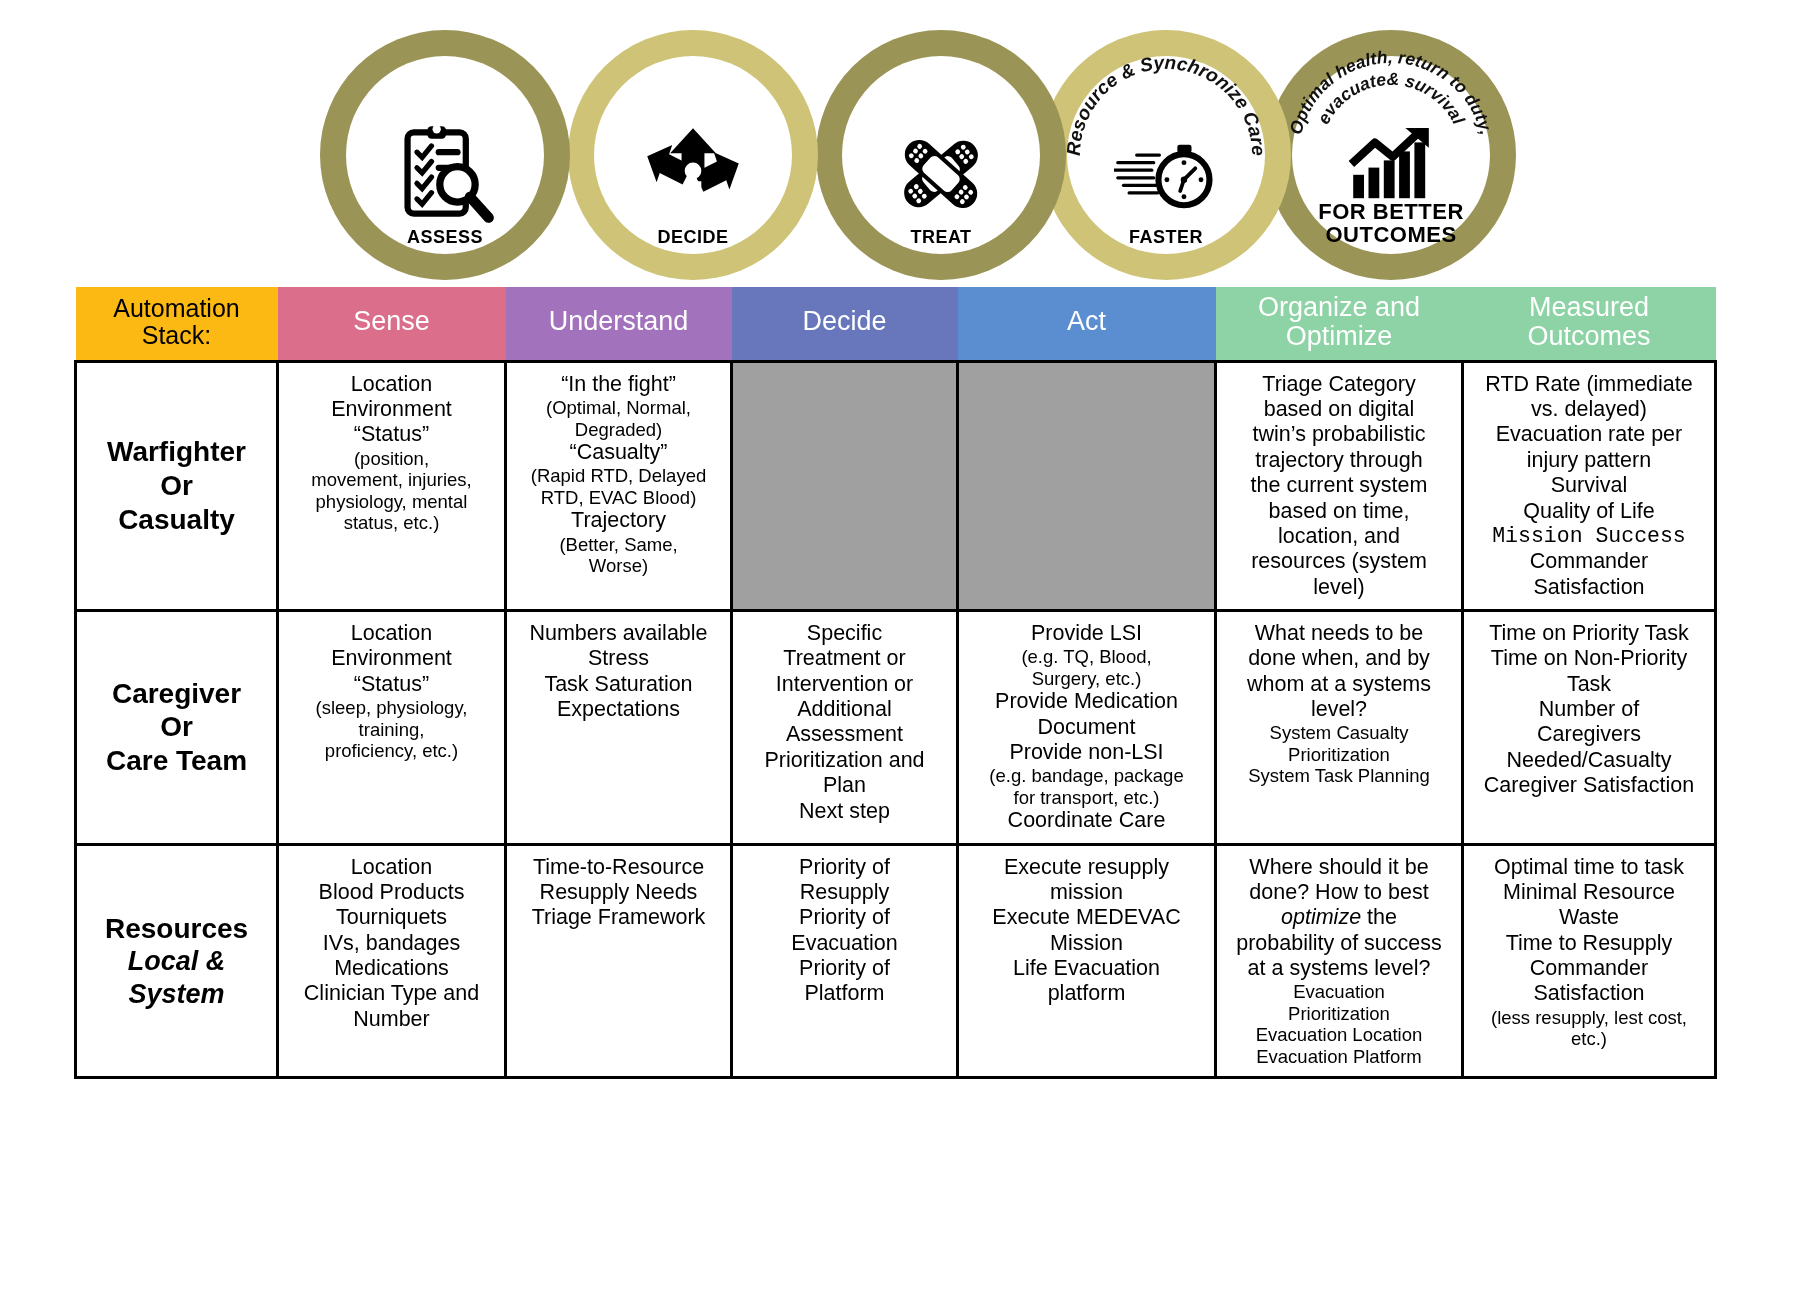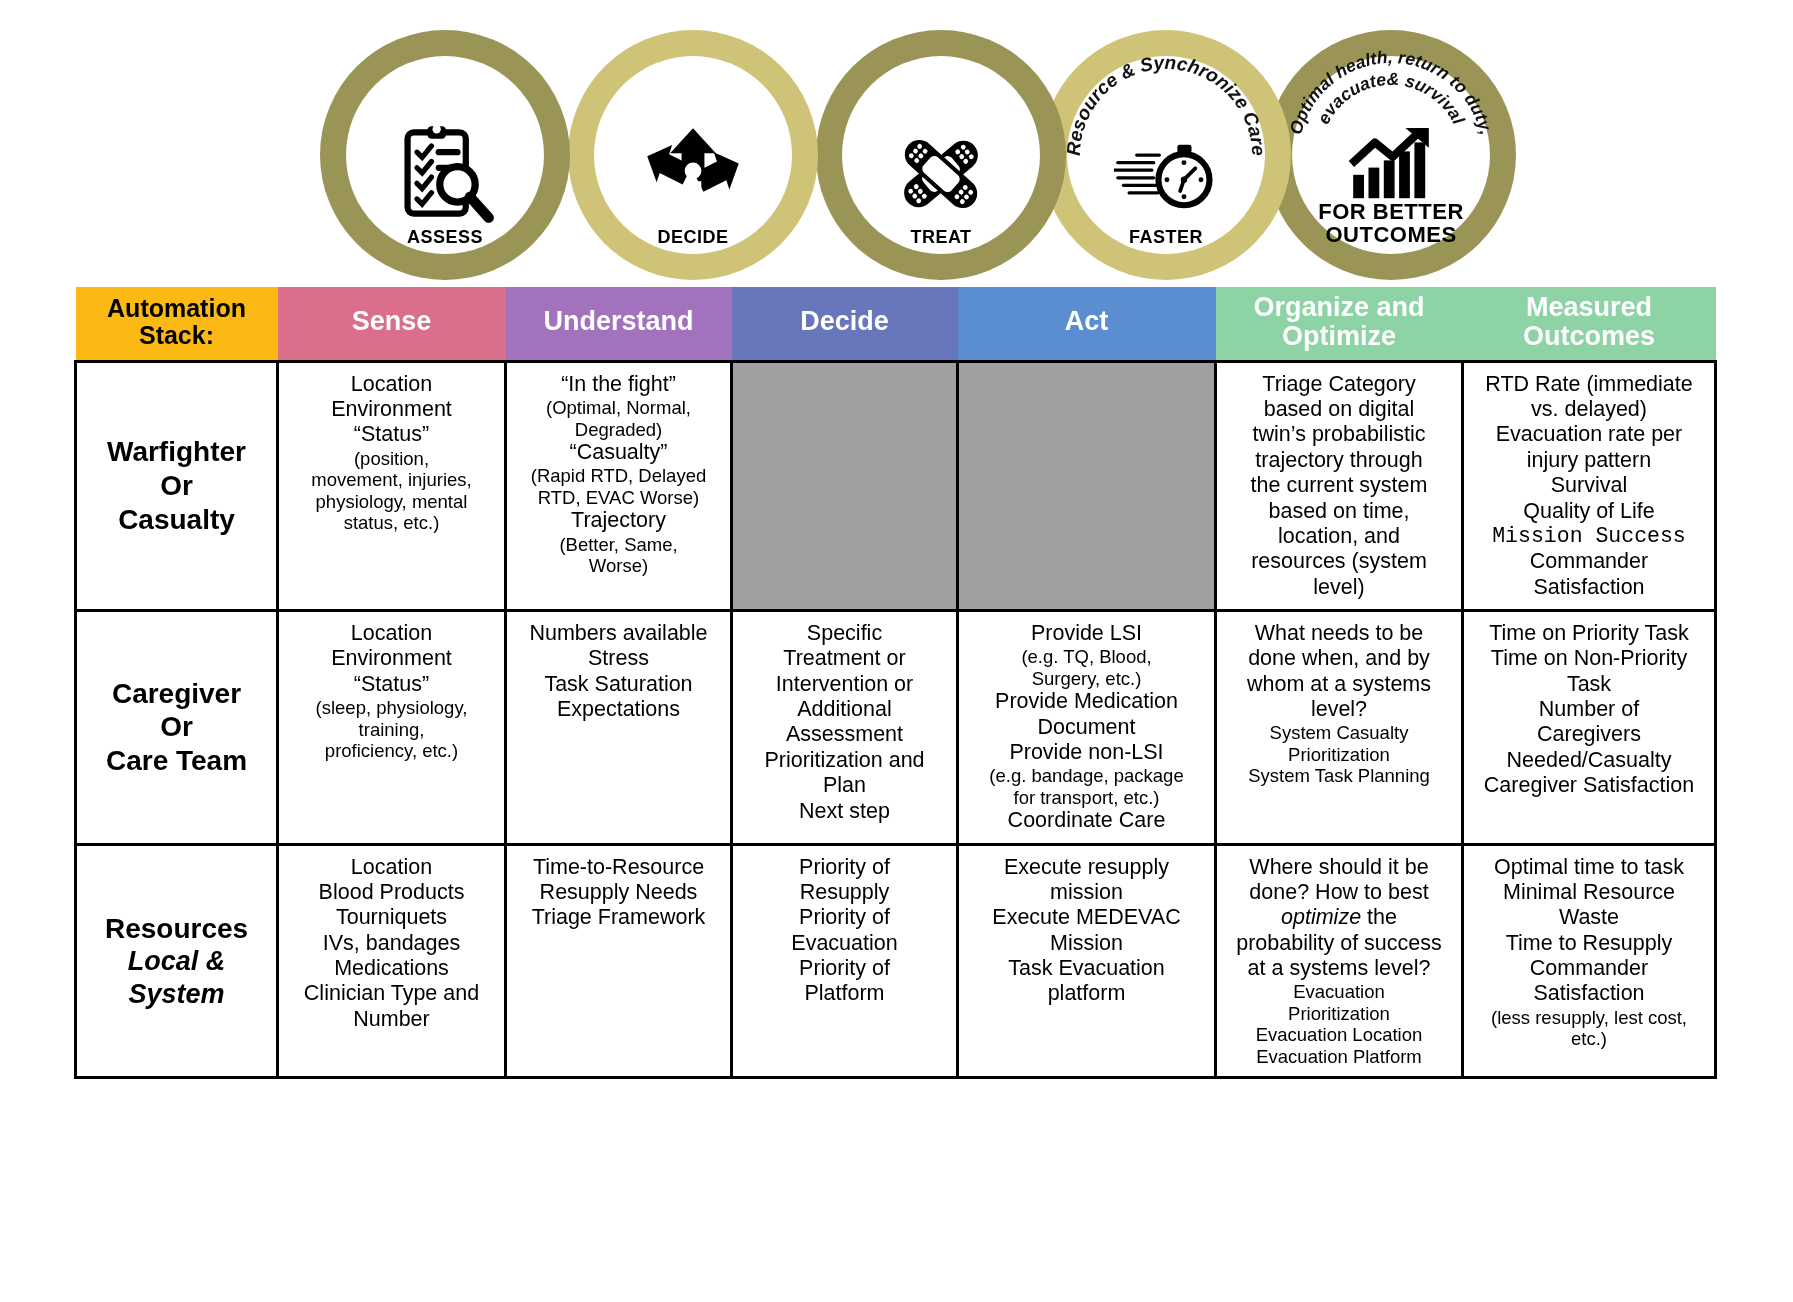--- a/index.html
+++ b/index.html
@@ -101,21 +101,21 @@
   #matrix col.c1 { width: 228px; }
   #matrix col.c2 { width: 226px; }
   #matrix col.c3 { width: 226px; }
   #matrix col.c4 { width: 258px; }
   #matrix col.c5 { width: 247px; }
   #matrix col.c6 { width: 253px; }
 
   #matrix thead th {
     padding: 6px 6px 9px 6px;
     font-family: "Liberation Sans", sans-serif;
-    font-weight: bold;
+    font-weight: normal;
     font-size: 27px;
     line-height: 1.07;
     text-align: center;
     vertical-align: middle;
     color: #ffffff;
     border: 0;
     height: 72px;
     box-sizing: border-box;
   }
   #matrix thead th.h-stack {
@@ -348,21 +348,21 @@
           <span class="sm" style="display: block;">movement, injuries,</span>
           <span class="sm" style="display: block;">physiology, mental</span>
           <span class="sm" style="display: block;">status, etc.)</span>
         </td>
         <td class="cell-lines">
           <span style="display: block;">“In the fight”</span>
           <span class="sm" style="display: block;">(Optimal, Normal,</span>
           <span class="sm" style="display: block;">Degraded)</span>
           <span style="display: block;">“Casualty”</span>
           <span class="sm" style="display: block;">(Rapid RTD, Delayed</span>
-          <span class="sm" style="display: block;">RTD, EVAC Worse)</span>
+          <span class="sm" style="display: block;">RTD, EVAC Blood)</span>
           <span style="display: block;">Trajectory</span>
           <span class="sm" style="display: block;">(Better, Same,</span>
           <span class="sm" style="display: block;">Worse)</span>
         </td>
         <td class="cell-lines blocked"></td>
         <td class="cell-lines blocked"></td>
         <td class="cell-lines">
           <span style="display: block;">Triage Category</span>
           <span style="display: block;">based on digital</span>
           <span style="display: block;">twin’s probabilistic</span>
@@ -471,21 +471,21 @@
           <span style="display: block;">Priority of</span>
           <span style="display: block;">Evacuation</span>
           <span style="display: block;">Priority of</span>
           <span style="display: block;">Platform</span>
         </td>
         <td class="cell-lines">
           <span style="display: block;">Execute resupply</span>
           <span style="display: block;">mission</span>
           <span style="display: block;">Execute MEDEVAC</span>
           <span style="display: block;">Mission</span>
-          <span style="display: block;">Task Evacuation</span>
+          <span style="display: block;">Life Evacuation</span>
           <span style="display: block;">platform</span>
         </td>
         <td class="cell-lines">
           <span style="display: block;">Where should it be</span>
           <span style="display: block;">done? How to best</span>
           <span style="display: block;"><em class="it">optimize</em> the</span>
           <span style="display: block;">probability of success</span>
           <span style="display: block;">at a systems level?</span>
           <span class="sm" style="display: block;">Evacuation</span>
           <span class="sm" style="display: block;">Prioritization</span>

